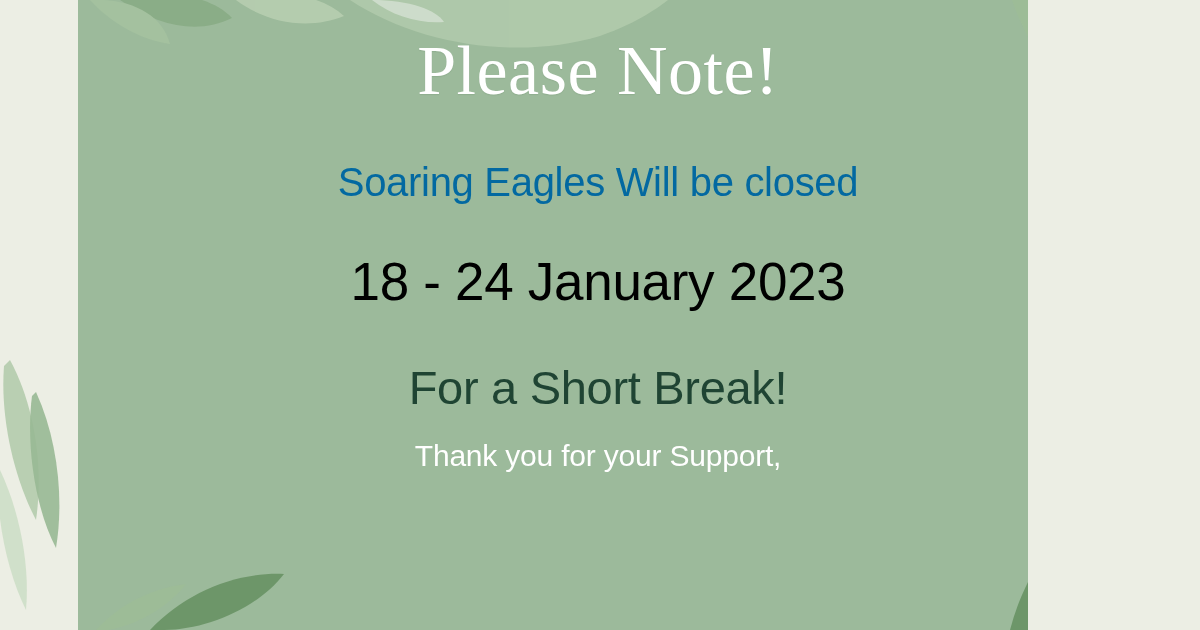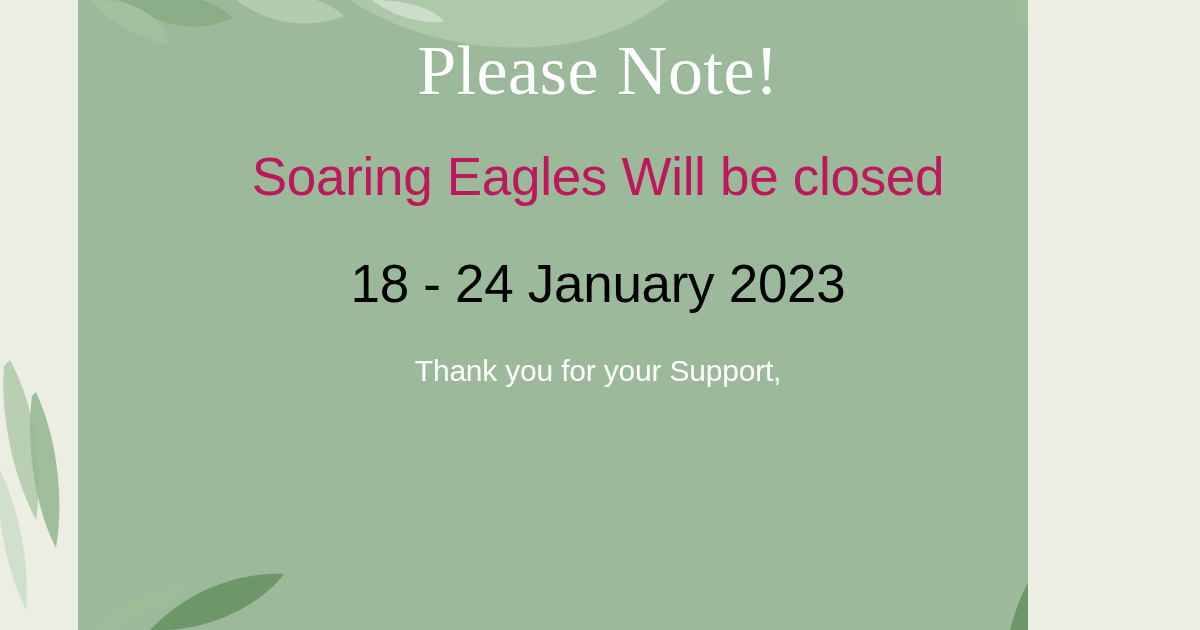--- a/index.html
+++ b/index.html
@@ -52,45 +52,45 @@
     font-family: "Liberation Serif", serif;
     color: #ffffff;
     font-size: 70px;
     line-height: 1;
     margin-top: 36px;
     letter-spacing: 0.5px;
     font-weight: 400;
     text-shadow: 0 1px 1px rgba(40,70,40,0.10);
   }
   .line1 {
-    color: #be185d;
-    font-size: 53px;
+    color: #0369a1;
+    font-size: 40px;
     font-weight: 400;
-    margin-top: 40px;
+    margin-top: 54px;
     letter-spacing: -0.3px;
   }
   .line2 {
     color: #000000;
     font-size: 53px;
     font-weight: 400;
     margin-top: 46px;
     letter-spacing: -0.3px;
   }
   .line3 {
     color: #1f4433;
     font-size: 47px;
     font-weight: 400;
     margin-top: 48px;
     letter-spacing: -0.3px;
   }
   .thanks1 {
     color: #ffffff;
     font-size: 30px;
     font-weight: 400;
-    margin-top: 40px;
+    margin-top: 24px;
     letter-spacing: -0.2px;
   }
   .thanks2 {
     color: #ffffff;
     font-size: 30px;
     font-weight: 400;
     margin-top: 28px;
     letter-spacing: -0.2px;
   }
 </style>
@@ -135,16 +135,17 @@
       <path d="M1010,630 C1024,576 1056,528 1100,498 C1096,556 1068,604 1044,630 Z" fill="#6d9669"></path>
       <path d="M1076,630 C1092,582 1126,538 1170,512 C1164,566 1136,608 1110,630 Z" fill="#87ab83"></path>
       <path d="M1140,630 C1156,588 1182,554 1200,540 L1200,630 Z" fill="#a6c3a0" opacity="0.9"></path>
     </g>
   </svg>
 
   <div class="content">
     <div class="headline">Please Note!</div>
     <div class="line1">Soaring Eagles Will be closed</div>
     <div class="line2">18 - 24 January 2023</div>
+    <div class="line3">For a Short Break!</div>
     <div class="thanks1">Thank you for your Support,</div>
   </div>
 
 </div>
 
 </body></html>

